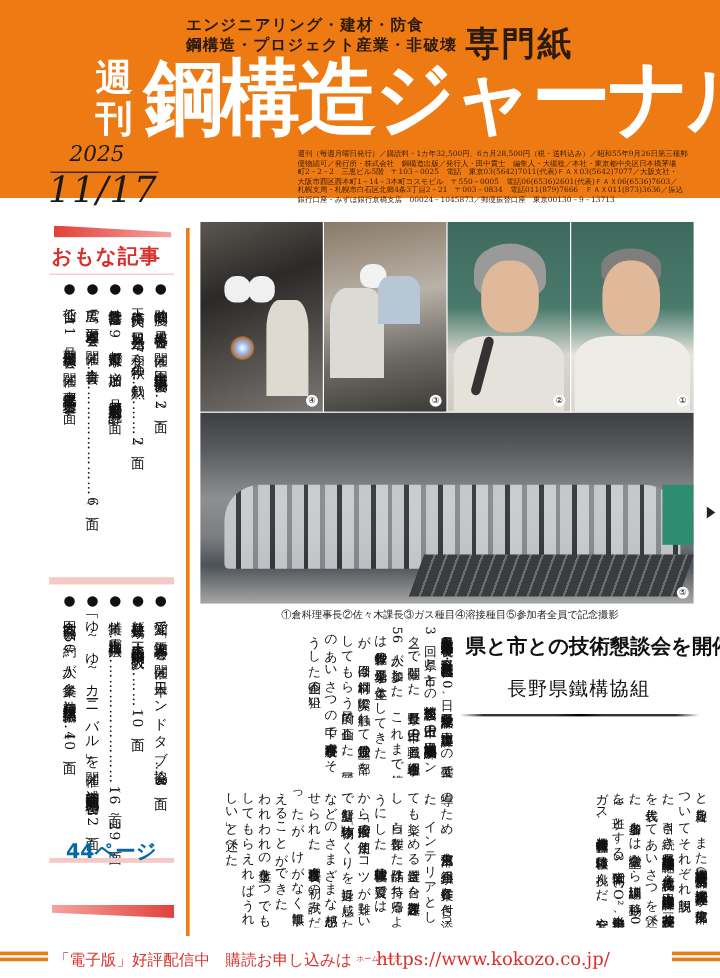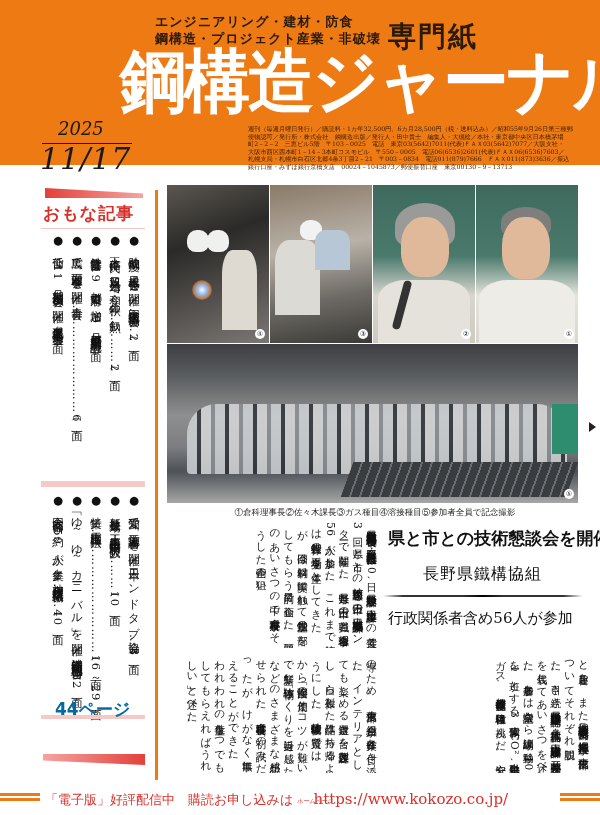--- a/index.html
+++ b/index.html
@@ -66,20 +66,21 @@
 </style>
 </head>
 <body>
 
 <div class="header">
   <div class="subtitle">
     <div>エンジニアリング・建材・防食</div>
     <div>鋼構造・プロジェクト産業・非破壊</div>
   </div>
   <div class="senmon">専門紙</div>
+  <div class="shukan">週刊</div>
   <div class="masthead">鋼構造ジャーナル</div>
   <div class="year">2025</div>
   <div class="date-line"></div>
   <div class="date">11/17</div>
   <div class="imprint">
     <div>週刊（毎週月曜日発行）／購読料・1カ年32,500円、6カ月28,500円（税・送料込み）／昭和55年9月26日第三種郵</div>
     <div>便物認可／発行所・株式会社　鋼構造出版／発行人・田中貫士　編集人・大槻稔／本社・東京都中央区日本橋茅場</div>
     <div>町2－2－2　三恵ビル5階　〒103－0025　電話　東京03(5642)7011(代表)ＦＡＸ03(5642)7077／大阪支社・</div>
     <div>大阪市西区西本町1－14－3本町コスモビル　〒550－0005　電話06(6536)2601(代表)ＦＡＸ06(6536)7603／</div>
     <div>札幌支局・札幌市白石区北郷4条3丁目2－21　〒003－0834　電話011(879)7666　ＦＡＸ011(873)3636／振込</div>
@@ -144,21 +145,20 @@
   <div style="position:absolute; left:385px; top:60px; width:26px; height:50px; background:#2f8d6f;"></div>
   <div class="num">⑤</div>
 </div>
 
 <div class="caption">①倉科理事長②佐々木課長③ガス種目④溶接種目⑤参加者全員で記念撮影</div>
 
 <div class="art-head">
   <div class="art-title">県と市との技術懇談会を開催</div>
   <div class="art-org">長野県鐵構協組</div>
   <div class="art-rule"></div>
-  <div class="art-sub">行政関係者含め56人が参加</div>
 </div>
 
 <div class="body-cols bc1">長野県鐵構事業協同組合（理事長＝倉科賢三・倉科鐵工所社長）は10日、長野県建設部や上田市建築課との共催で「第3回　県と市との技術懇談会」を上田市の上田地域高等職業訓練センターで開催した。長野県と上田市の職員と組合理事ら56人が参加した。これまで技術懇談会は鉄骨製作の工場見学を主体としてきたが、今回は鋼材に実際に触れて鉄骨加工の一部を実体験してもらう目的で企画した。冒頭のあいさつの中で倉科理事長がそうした企画の狙い</div>
 <div class="body-cols bc3">と趣旨を、また柳澤章訓理事長（東信支部長、柳澤鐵工所社長）が東信支部についてそれぞれ説明した。引き続き長野県建設部建築住宅課の佐々木武信課長、上田市建設部建築課の三井英明課長が行政を代表してあいさつを述べた。参加者らは会議室から訓練場に移動。10人を1班とする3班体制でCO²半自動溶接、ガス、超音波探傷検査の体験種目に挑んだ。安全や技術指</div>
 <div class="body-cols bc2">導のため、東信支部ら組合員が各作業に付き添った。インテリアとしても楽しめる鍵置き台を製作課題とし、自ら製作した作品は持ち帰るようにした。技能体験後の質疑では、参加者から「溶接面の使用とコツが難しい」「貴重で新鮮な体験」「物づくりを身近に感じた」などのさまざまな感想が寄せられた。倉科理事長は「初の試みだったが、けがなく無事に終えることができた。われわれの仕事を一つでも理解してもらえればうれしい」と述べた。</div>
 
 <div class="more-arrow"></div>
 
 <div class="footer">
   <div class="f-bars f-left">

